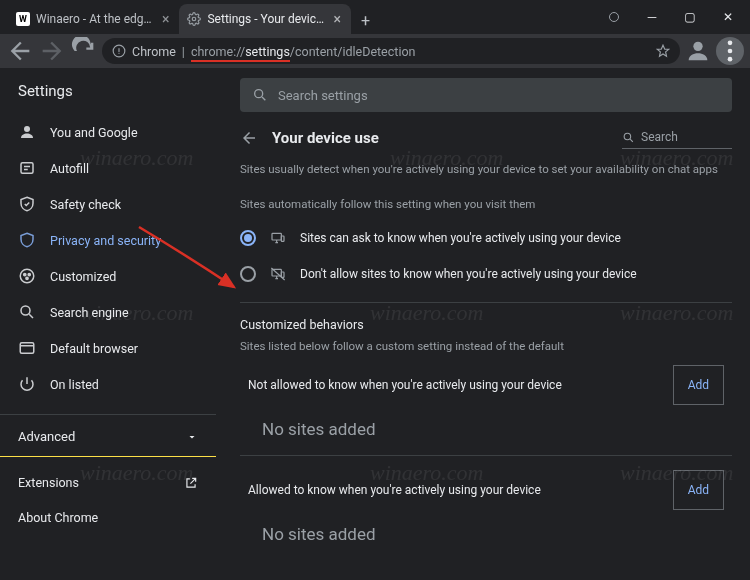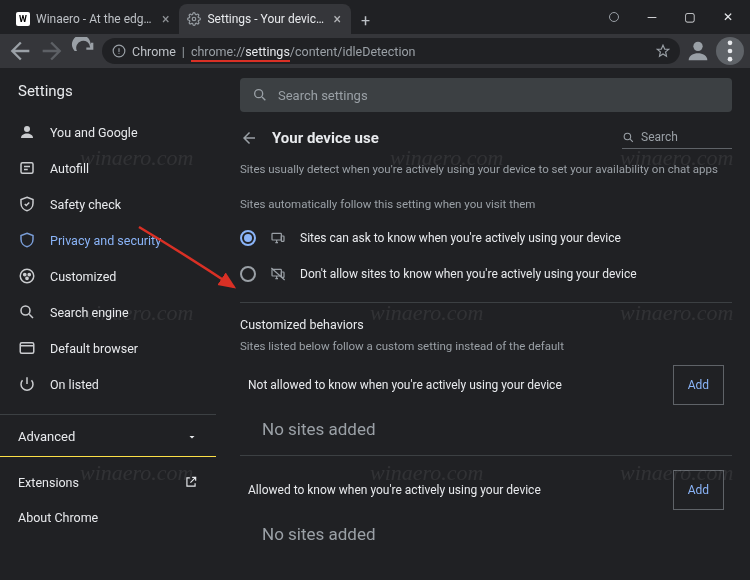--- a/index.html
+++ b/index.html
@@ -32,21 +32,21 @@
 
 .content { display: flex; height: calc(100% - 68px); }
 .leftcol { width: 216px; background: #202124; display: flex; flex-direction: column; }
 .app-title { font-size: 15px; padding: 14px 18px 10px; color: #e8eaed; }
 .nav { padding: 4px 0; }
 .nav-item { display: flex; align-items: center; gap: 14px; height: 36px; padding: 0 18px; font-size: 12.5px; color: #e8eaed; cursor: pointer; }
 .nav-item.active { color: #8ab4f8; }
 .nav-item .ic { width: 18px; height: 18px; display: flex; align-items: center; justify-content: center; color: inherit; opacity: .85; }
 .adv { display: flex; align-items: center; justify-content: space-between; padding: 14px 18px 12px; font-size: 13px; color: #e8eaed; border-top: 1px solid #3c4043; border-bottom: 1px solid #fde047; margin-top: 8px; }
 .botlinks { padding-top: 8px; }
-.bot-item { display: flex; justify-content: space-between; padding: 10px 18px; font-size: 12.5px; color: #e8eaed; }
+.bot-item { display: flex; align-items: center; justify-content: space-between; padding: 10px 18px; font-size: 12.5px; color: #e8eaed; }
 
 .main { flex: 1; background: #202124; padding: 10px 18px 0 24px; overflow-y: auto; }
 .search-wrap { margin-bottom: 14px; }
 .search-set { display: flex; align-items: center; gap: 10px; background: #3c4043; border-radius: 4px; height: 34px; padding: 0 12px; font-size: 13px; color: #9aa0a6; }
 .hrow { display: flex; align-items: center; gap: 14px; margin-bottom: 12px; }
 .back { width: 18px; height: 18px; color: #9aa0a6; }
 .page-title { font-size: 15px; font-weight: 700; color: #e8eaed; flex: 1; }
 .search2 { display: flex; align-items: center; gap: 6px; font-size: 12px; color: #9aa0a6; border-bottom: 1px solid #5f6368; padding: 4px 0; width: 110px; }
 .desc { font-size: 11.5px; color: #9aa0a6; margin: 6px 0 18px; line-height: 1.5; }
 .sec-title { font-size: 12.5px; color: #e8eaed; margin-bottom: 6px; }

